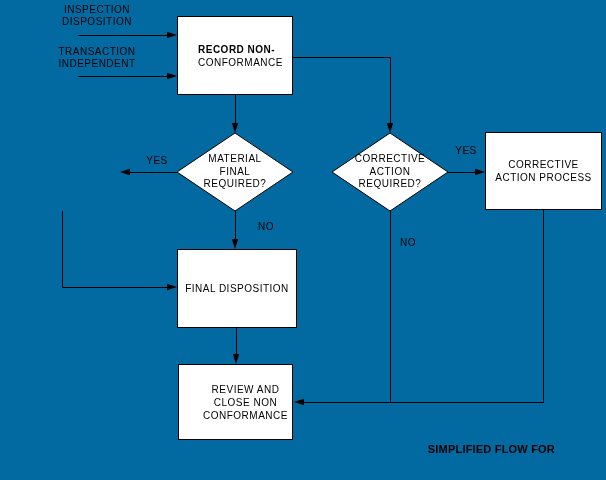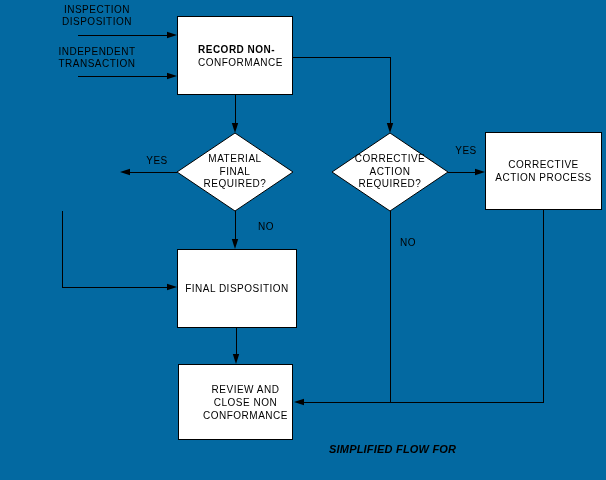--- a/index.html
+++ b/index.html
@@ -18,21 +18,21 @@
   .dlabel{
     position:absolute;display:flex;flex-direction:column;align-items:center;justify-content:center;
     font-size:10px;line-height:12.5px;letter-spacing:0.5px;text-align:center;z-index:2;
   }
   .txt{
     position:absolute;font-size:10px;line-height:12px;letter-spacing:0.5px;
     text-align:center;z-index:2;white-space:nowrap;
   }
   .caption{
     position:absolute;font-weight:bold;font-size:11px;line-height:15px;
-    letter-spacing:0.2px;text-align:left;z-index:2;font-style:italic;
+    letter-spacing:0.2px;text-align:right;z-index:2;
   }
   .edge{stroke:#000000;stroke-width:1;fill:none;shape-rendering:crispEdges;}
   .diamond{stroke:#000000;stroke-width:1;fill:#ffffff;}
   .ah{fill:#000000;stroke:none;}
 </style>
 </head>
 <body>
 
 <div class="canvas">
 
@@ -63,22 +63,22 @@
     <polygon class="ah" points="236,364 232.8,354 239.2,354"></polygon>
     <polygon class="ah" points="485,172 475,168.8 475,175.2"></polygon>
     <polygon class="ah" points="294,402 304,398.8 304,405.2"></polygon>
   </svg>
 
   <div class="txt" style="left:38px;top:4px;width:118px;white-space:normal;">
     <div>INSPECTION</div>
     <div>DISPOSITION</div>
   </div>
   <div class="txt" style="left:38px;top:46px;width:118px;white-space:normal;">
+    <div>TRANSACTION</div>
     <div>INDEPENDENT</div>
-    <div>TRANSACTION</div>
   </div>
 
   <div class="node node--record" style="left:177px;top:16px;width:116px;height:79px;">
     <div class="l1">RECORD NON-</div>
     <div class="l2">CONFORMANCE</div>
   </div>
 
 
   <div class="node" style="left:485px;top:132px;width:117px;height:78px;">
     <div>CORRECTIVE</div>

